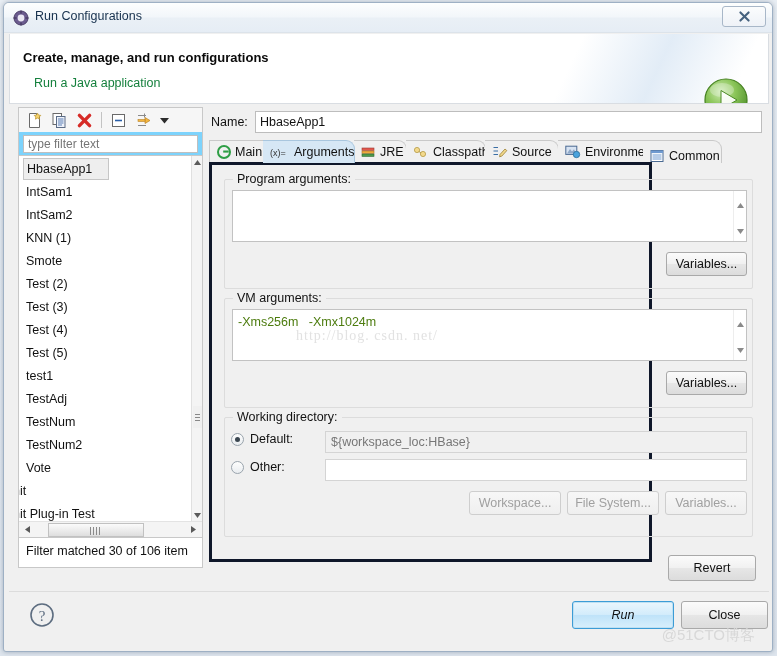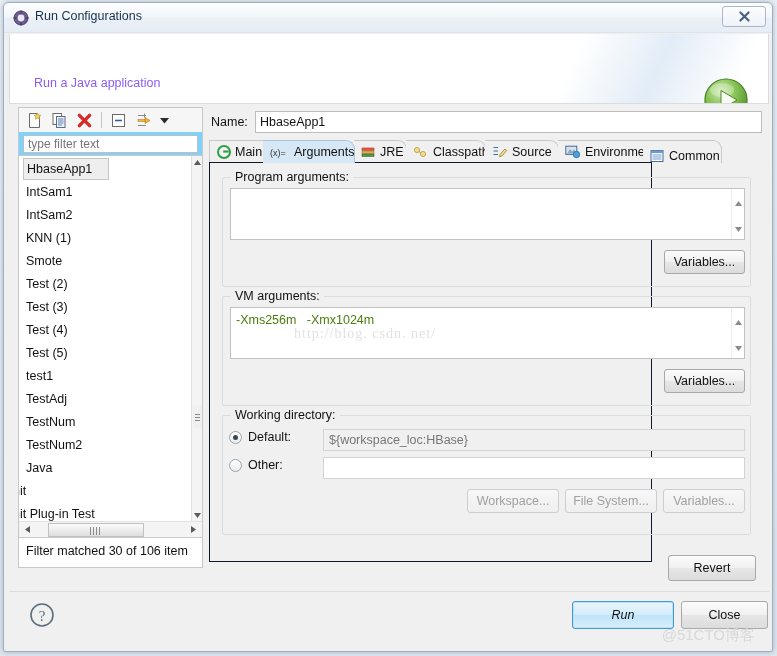--- a/index.html
+++ b/index.html
@@ -62,21 +62,21 @@
     position:absolute; right:0; top:0; width:300px; height:70px;
     background: linear-gradient(115deg, rgba(255,255,255,0) 35%, rgba(221,233,245,.85) 62%, rgba(255,255,255,0) 88%);
     pointer-events:none;
   }
   .hdr-title {
     position: absolute; left: 13px; top: 16px;
     font-size: 13px; font-weight: bold; color: #0a0a0a;
   }
   .hdr-sub {
     position: absolute; left: 24px; top: 42px;
-    font-size: 12.5px; color: #8b5cf6;
+    font-size: 12.5px; color: #15803d;
   }
   .hdr-icon { position:absolute; right: 18px; top: 42px; }
 
   
   .body-area {
     position:absolute; left:5px; top:101px; width:760px; height:488px;
     background:#f0f0f0;
   }
 
   
@@ -160,21 +160,21 @@
     padding:0 9px 0 7px; font-size:12.5px; color:#111; white-space:nowrap;
     background:#f0f0f0; cursor:pointer;
     border-top:1px solid #c9c9c9; border-right:1px solid #c9c9c9;
     border-radius: 0 9px 0 0;
   }
   .tab.active { background:#d6e7f5; border-top:1px solid #a9c6de; border-right:1px solid #a9c6de; z-index:3; }
   .tab.first { border-left:1px solid #c9c9c9; border-radius:0; }
 
   .tabpanel {
     position:absolute; left:0; top:55px; width:443px; height:400px;
-    background:#f0f0f0; border:1px solid #0f172a;
+    background:#f0f0f0; border:3px solid #0f172a;
   }
 
   
   .group { position:absolute; border:1px solid #dcdcdc; border-radius:2px; }
   .group-title {
     position:absolute; top:-8px; left:8px; background:#f0f0f0; padding:0 4px;
     font-size:12.5px; color:#111;
   }
   .txt-area {
     position:absolute; background:#fff; border:1px solid #c2c2c2; overflow:hidden;
@@ -253,20 +253,21 @@
           <g stroke="#46627f" stroke-width="2.1" stroke-linecap="round">
             <line x1="2.4" y1="2.4" x2="10.6" y2="10.6"></line>
             <line x1="10.6" y1="2.4" x2="2.4" y2="10.6"></line>
           </g>
         </svg>
       </div>
     </div>
 
     <div class="hdr">
       <div class="hdr-gloss"></div>
+      <div class="hdr-title">Create, manage, and run configurations</div>
       <div class="hdr-sub">Run a Java application</div>
       <div class="hdr-icon">
         <svg width="48" height="48" viewBox="0 0 48 48">
           <defs>
             <radialGradient id="gsph" cx="38%" cy="30%" r="75%">
               <stop offset="0%" stop-color="#cdeab3"></stop>
               <stop offset="45%" stop-color="#8cc65a"></stop>
               <stop offset="100%" stop-color="#4e8f2a"></stop>
             </radialGradient>
           </defs>
@@ -347,21 +348,21 @@
               <div class="li">KNN (1)</div>
               <div class="li">Smote</div>
               <div class="li">Test (2)</div>
               <div class="li">Test (3)</div>
               <div class="li">Test (4)</div>
               <div class="li">Test (5)</div>
               <div class="li">test1</div>
               <div class="li">TestAdj</div>
               <div class="li">TestNum</div>
               <div class="li">TestNum2</div>
-              <div class="li">Java</div>
+              <div class="li">Vote</div>
               <div class="li clipped">nit</div>
               <div class="li clipped">nit Plug-in Test</div>
             </div>
 
           <div class="vsb">
             <div class="vsb-up">
               <svg width="7" height="5" viewBox="0 0 7 5">
                   <polygon points="3.5,0 7,5 0,5" fill="#5a5a5a"></polygon>
                 </svg>
             </div>

